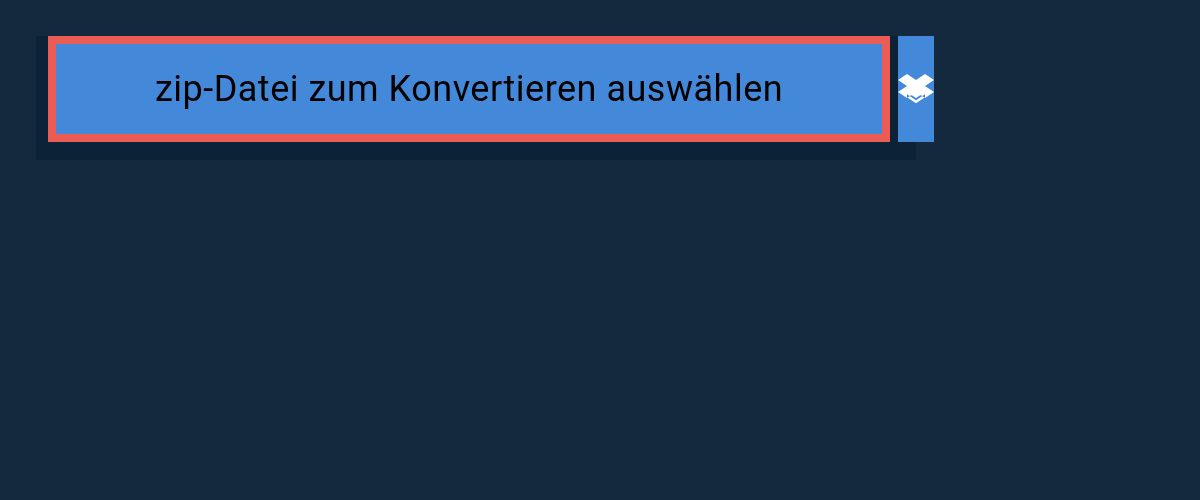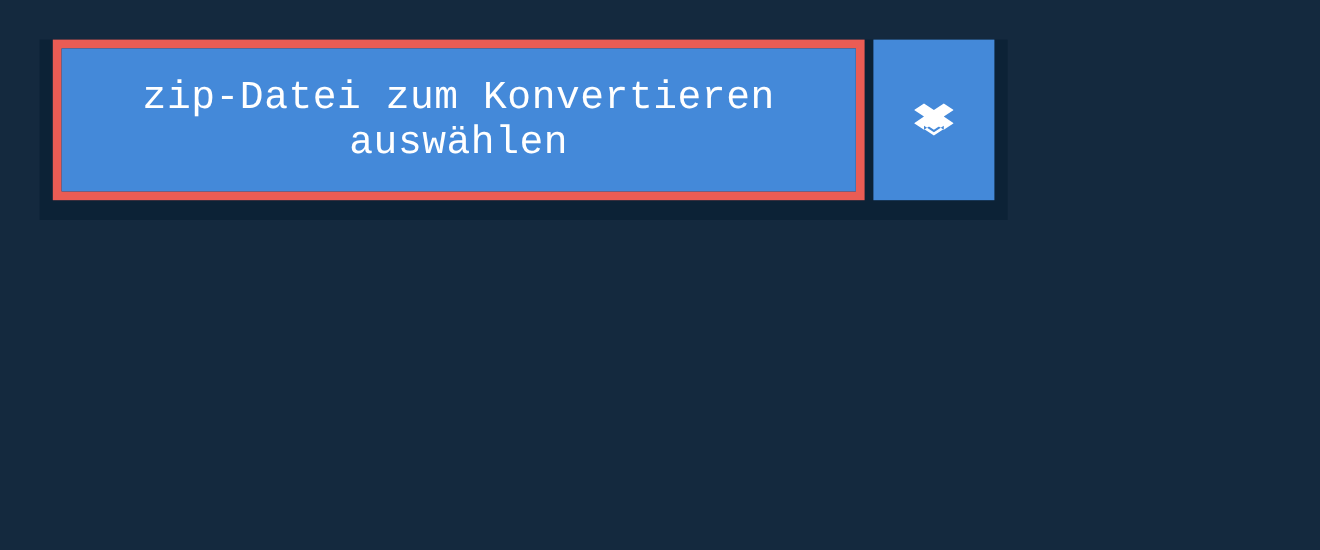--- a/index.html
+++ b/index.html
@@ -33,29 +33,28 @@
       padding: 0 12px 18px 12px;
       gap: 8px;
       align-items: stretch;
     }
     .choose-file-wrapper {
       border: 8px solid #ea5c54;
       flex: 0 0 auto;
     }
     .choose-file-button {
       background-color: #4489d9;
-      color: #ffffff;
+      color: #000000;
       font-size: 36px;
       font-weight: 400;
       text-align: center;
-      width: 722px;
+      width: 826px;
       padding: 24px 20px;
       cursor: pointer;
       letter-spacing: 0.5px;
-      font-family: Liberation Mono, monospace;
     }
     .dropbox-button {
       background-color: #4489d9;
       width: 112px;
       display: flex;
       align-items: center;
       justify-content: center;
       cursor: pointer;
     }
     .dropbox-icon {

